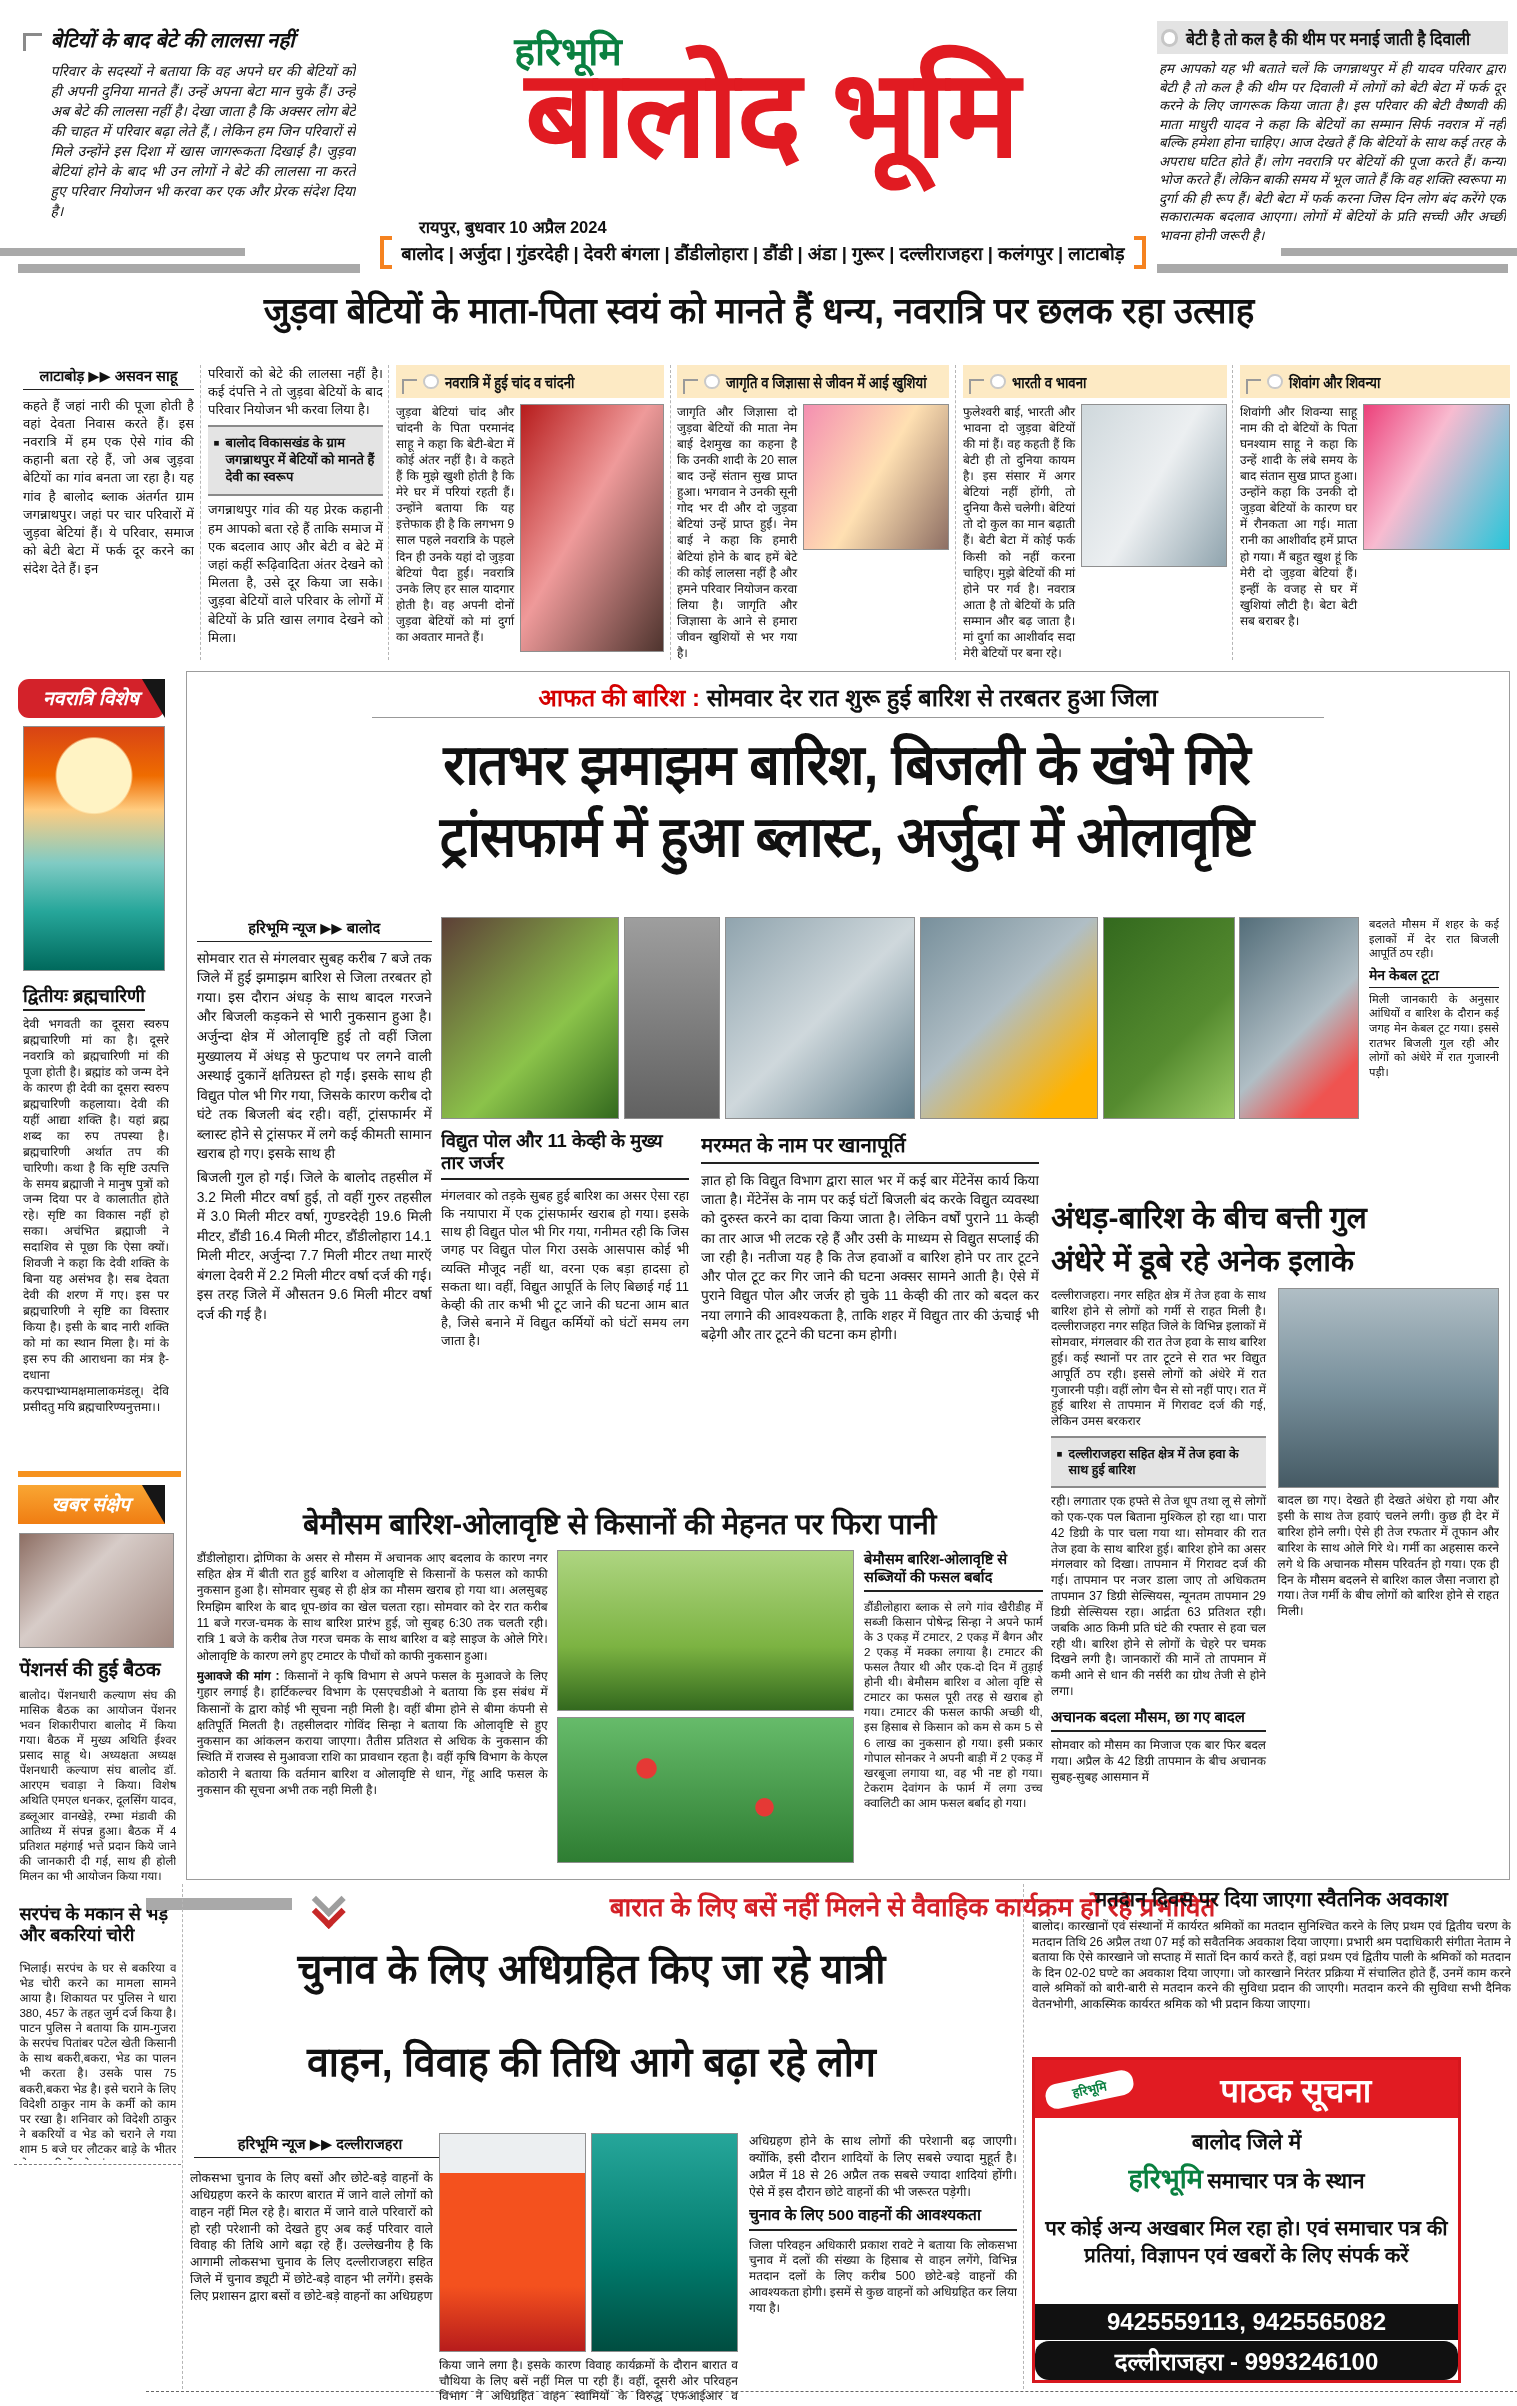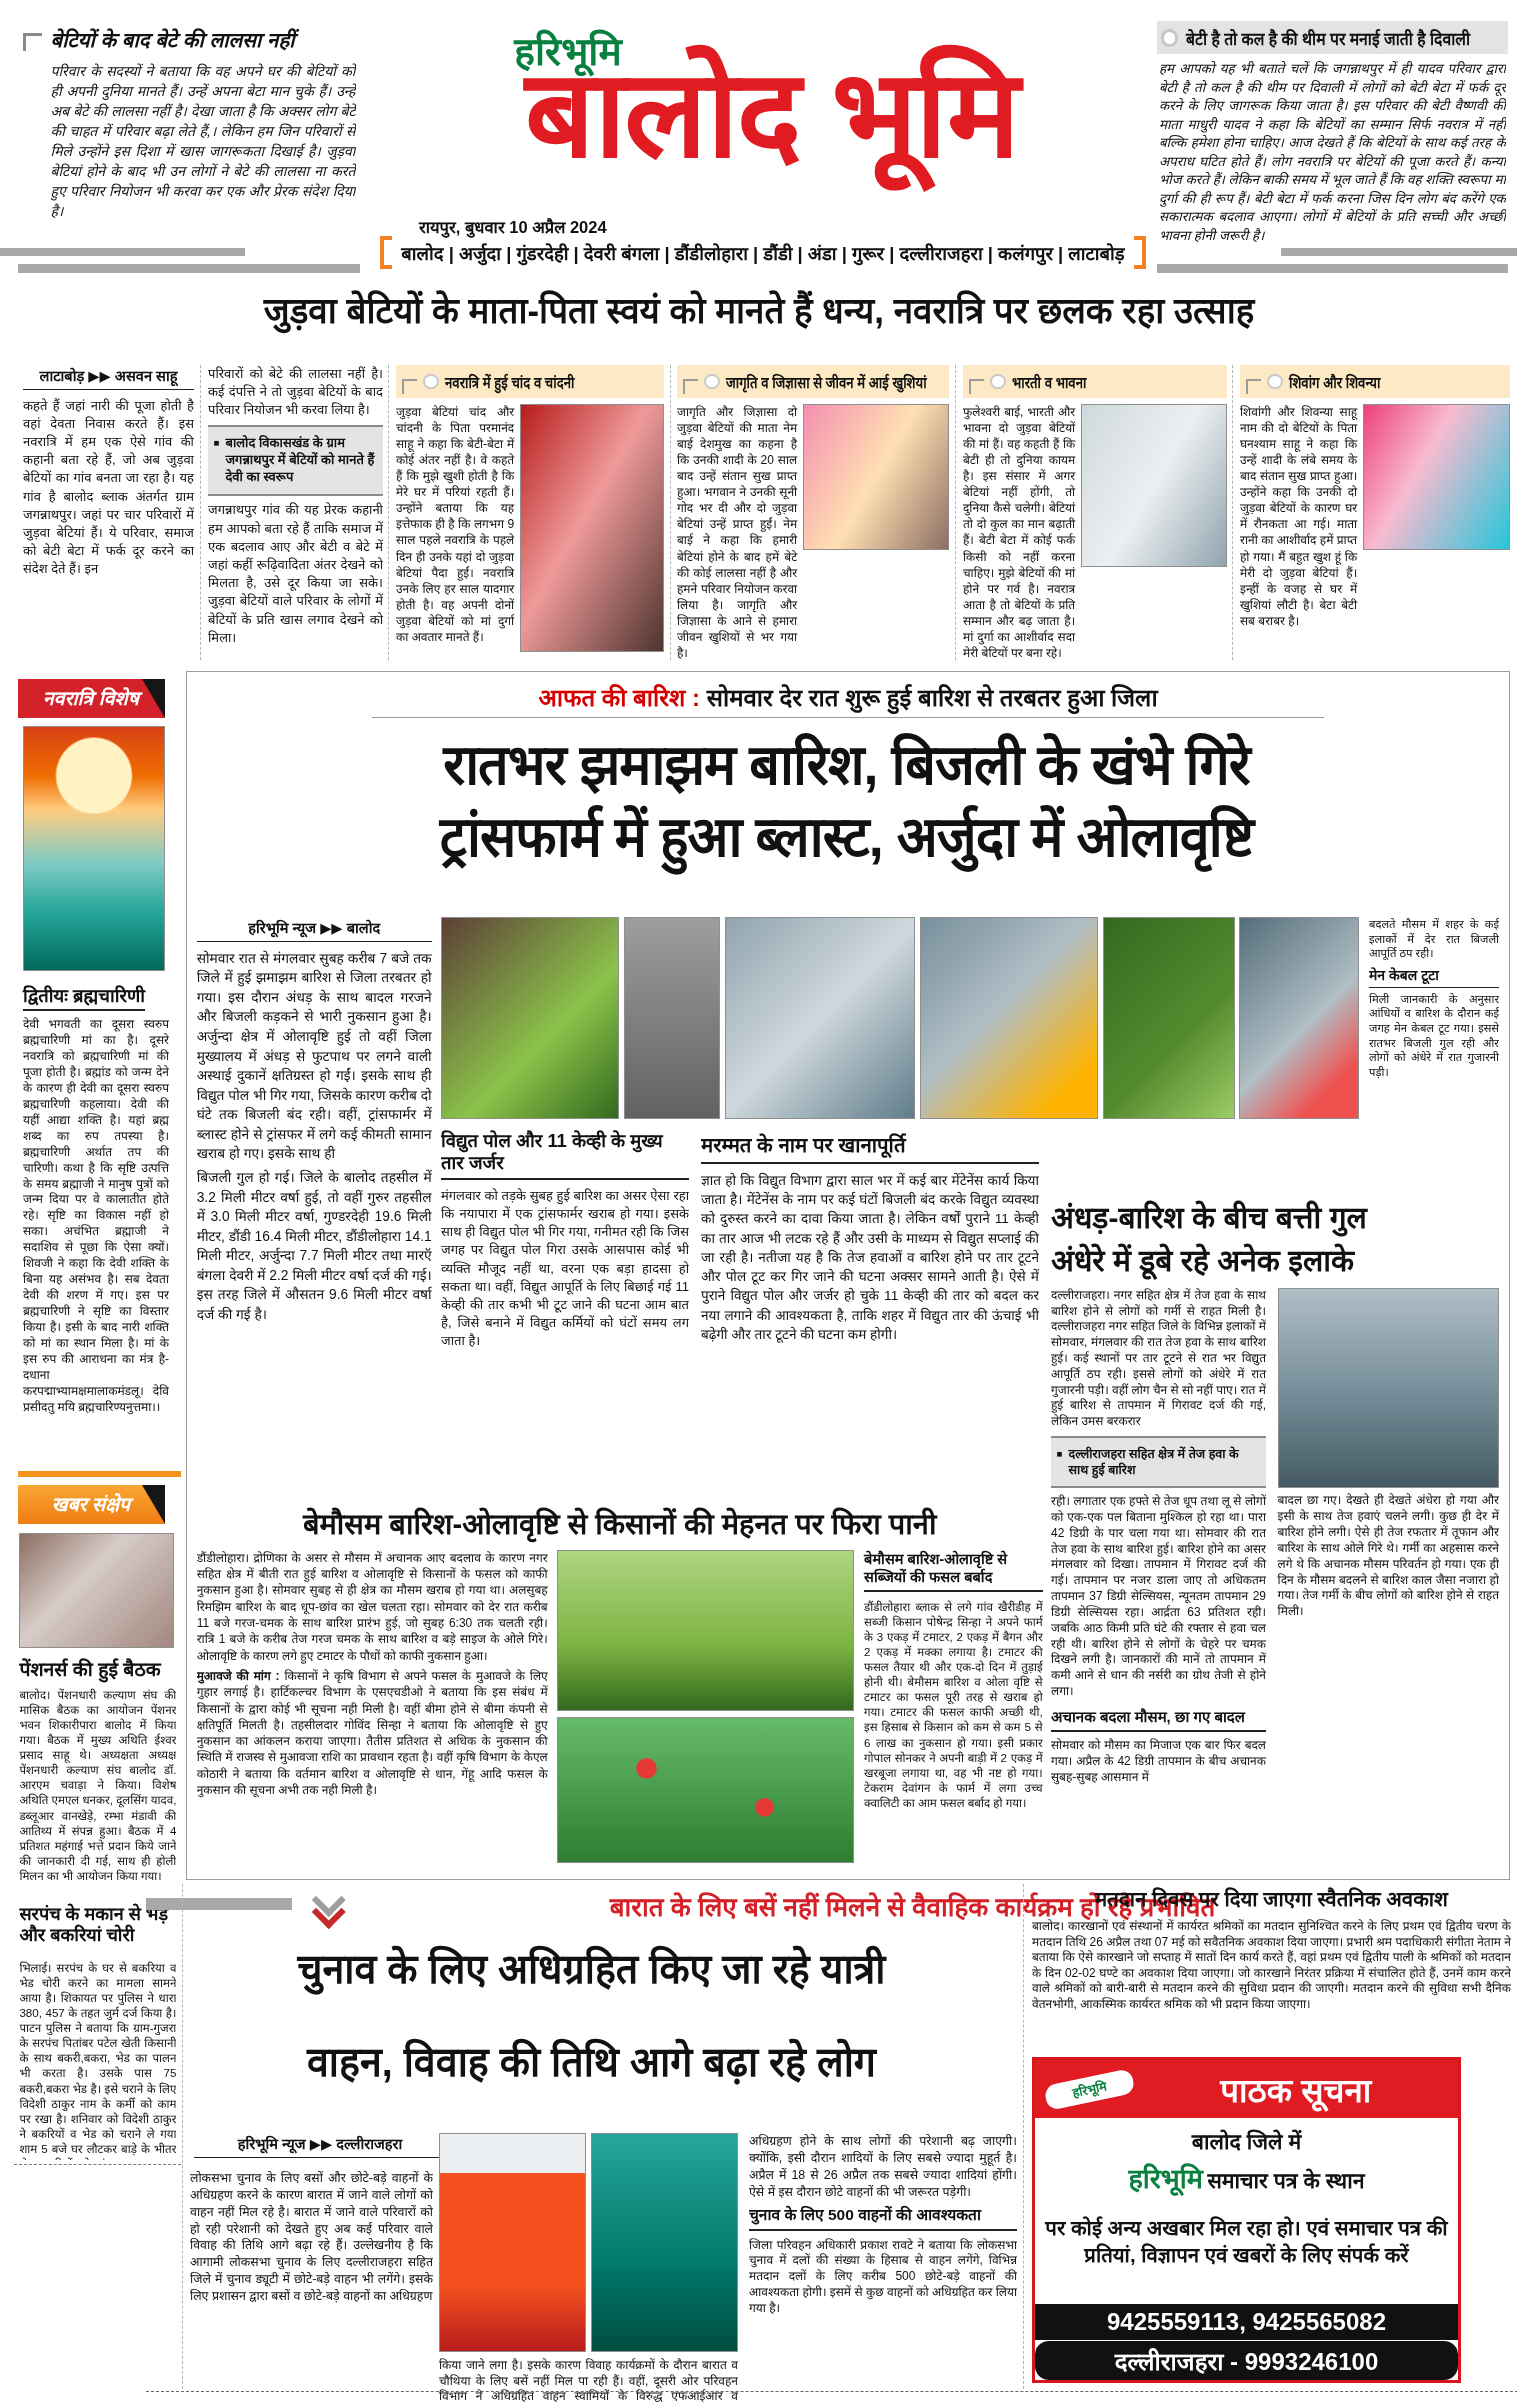--- a/index.html
+++ b/index.html
@@ -10,21 +10,21 @@
   .j{text-align:justify;}
   .c{text-align:center;}
   .b{font-weight:bold;}
   .nowrap{white-space:nowrap;}
   .photo{border:1px solid #8f8f8f;box-sizing:border-box;}
   .byline{font-weight:bold;text-align:center;font-size:14.6px;border-bottom:1.9px solid #222;
           padding-bottom:3.9px;margin-bottom:6.8px;}
   .subhead{font-weight:800;border-bottom:2.4px solid #222;padding-bottom:3.9px;margin:0 0 6.8px 0;}
   .vdash{border-left:1.5px dashed #b5b5b5;width:0;}
   .graybar{background:#a9a9a9;}
-  .banner-red{background:#d3222a;}
+  .banner-red{background:#d3222a;border-radius:11px;}
   .banner-orange{background:linear-gradient(180deg,#f9a633,#f07d12);}
   .banner-txt{color:#fff;font-style:italic;font-weight:800;font-size:19.4px;line-height:39px;text-align:center;display:block;}
   .tri-black{position:absolute;right:0;top:0;width:0;height:0;border-top:39px solid #161616;border-left:23px solid transparent;}
   .pqbox{background:#e4e4e4;border-top:2.9px solid #8a8a8a;border-bottom:2.9px solid #8a8a8a;
          padding:7.8px 5.8px 7.8px 5.8px;display:flex;gap:5.8px;}
   .pqbullet{font-size:9.7px;line-height:15.5px;color:#111;}
   .pqtext{font-weight:bold;font-size:13px;line-height:1.3;}
   .mini-h{background:#fdeac4;height:33px;display:flex;align-items:center;gap:5.8px;padding:0 5.8px;}
   .mini-br{width:13.6px;height:13.6px;border-left:2.9px solid #9a9a9a;border-top:2.9px solid #9a9a9a;margin-top:9.7px;flex:0 0 auto;}
   .mini-dot{width:11.6px;height:11.6px;border-radius:50%;background:#fff;border:2.9px solid #c9c9c9;flex:0 0 auto;}

